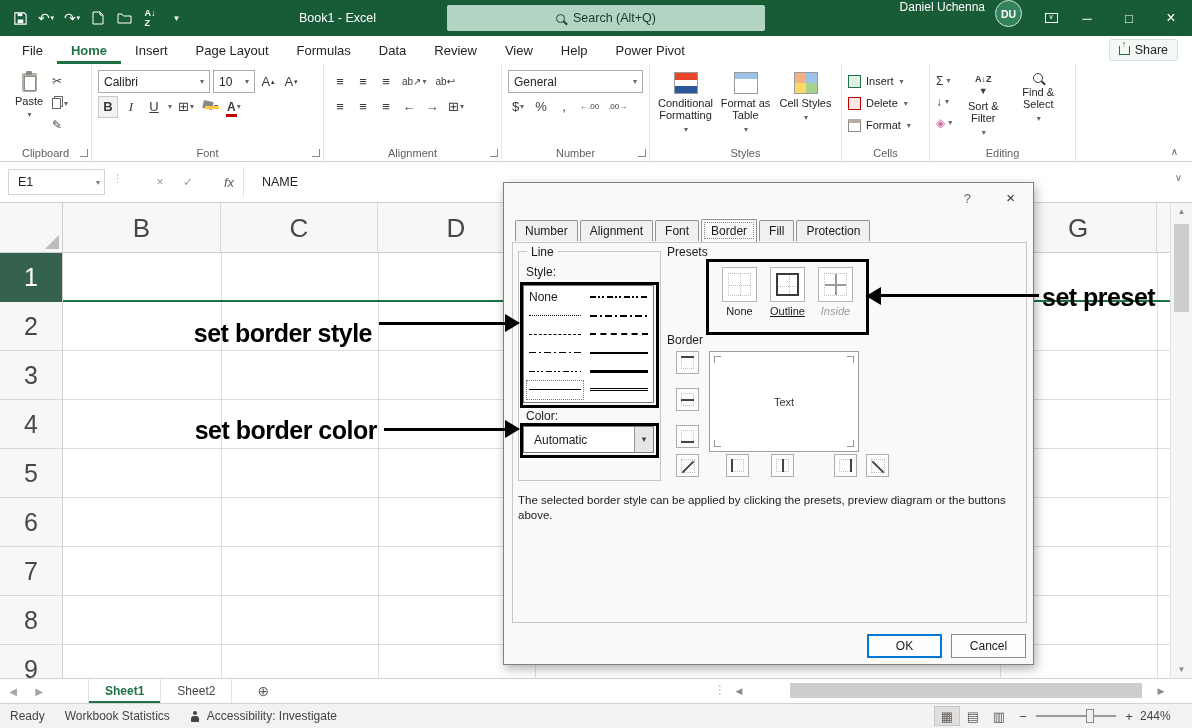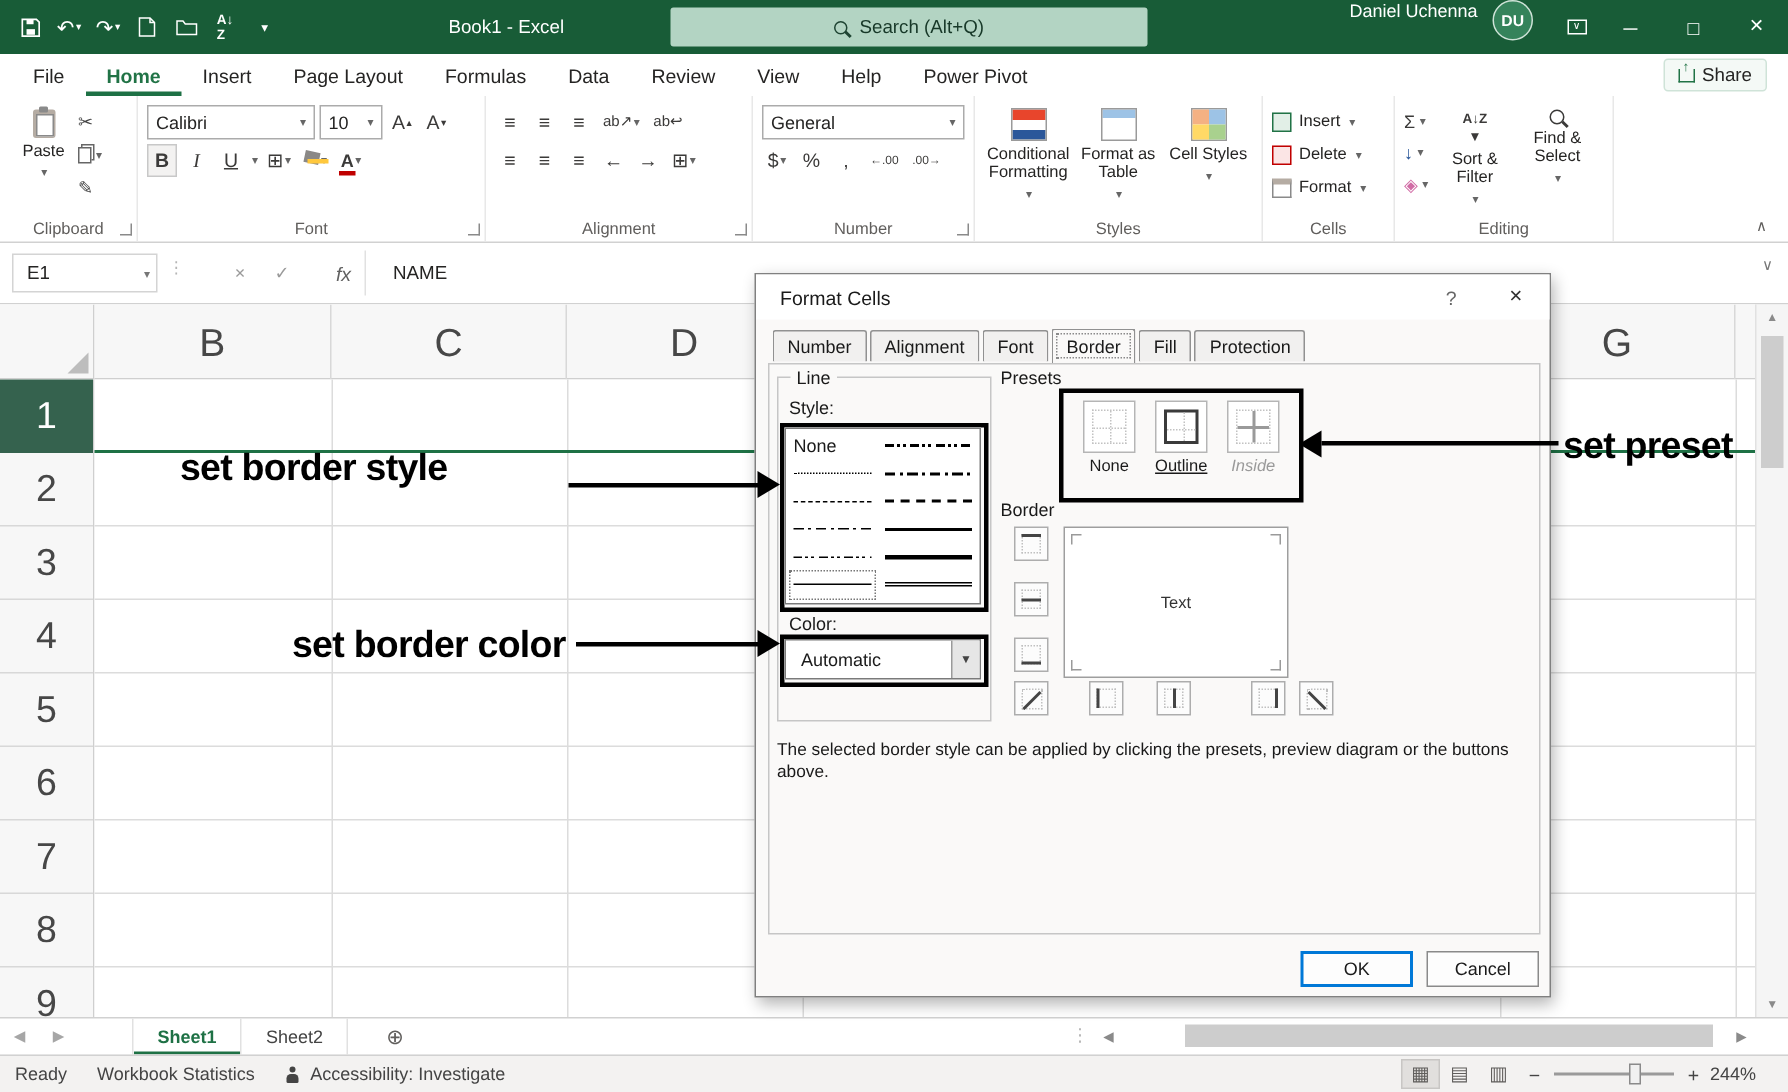--- a/index.html
+++ b/index.html
@@ -517,23 +517,20 @@
       <span class="row1-underline"></span>
     </div>
   </div>
   <div class="vscroll">
     <span class="vs-arrow" style="top:0">▲</span>
     <span class="vs-thumb"></span>
     <span class="vs-arrow" style="bottom:0">▼</span>
   </div>
 
   <div class="dialog">
-    <div class="dlg-head">
-      <span>Format Cells</span>
-    </div>
     <span class="dlg-help">?</span>
     <span class="dlg-close">×</span>
 
     <div class="dlg-tabs">
       <span class="dtab">Number</span>
       <span class="dtab">Alignment</span>
       <span class="dtab">Font</span>
       <span class="dtab active">Border</span>
       <span class="dtab">Fill</span>
       <span class="dtab">Protection</span>
@@ -652,21 +649,21 @@
     <div class="bbtn" style="left:362px;top:271px">
         <span class="bg-diag down"></span>
       </div>
 
     <div class="dlg-desc">The selected border style can be applied by clicking the presets, preview diagram or the buttons above.</div>
 
     <div class="dbtn ok">OK</div>
     <div class="dbtn cancel">Cancel</div>
   </div>
 
-  <div class="anno" style="left:120px;top:298px;width:252px;">set border style</div>
+  <div class="anno" style="left:120px;top:319px;width:252px;text-align:right">set border style</div>
   <span class="aline" style="left:379px;top:322px;width:127px"></span>
   <span class="ahead right" style="left:505px;top:314px"></span>
 
   <div class="anno" style="left:120px;top:416px;width:257px;text-align:right">set border color</div>
   <span class="aline" style="left:384px;top:428px;width:122px"></span>
   <span class="ahead right" style="left:505px;top:420px"></span>
 
   <span class="ahead left" style="left:866px;top:287px"></span>
   <span class="aline" style="left:881px;top:294px;width:158px"></span>
   <div class="anno" style="left:1042px;top:283px">set preset</div>

